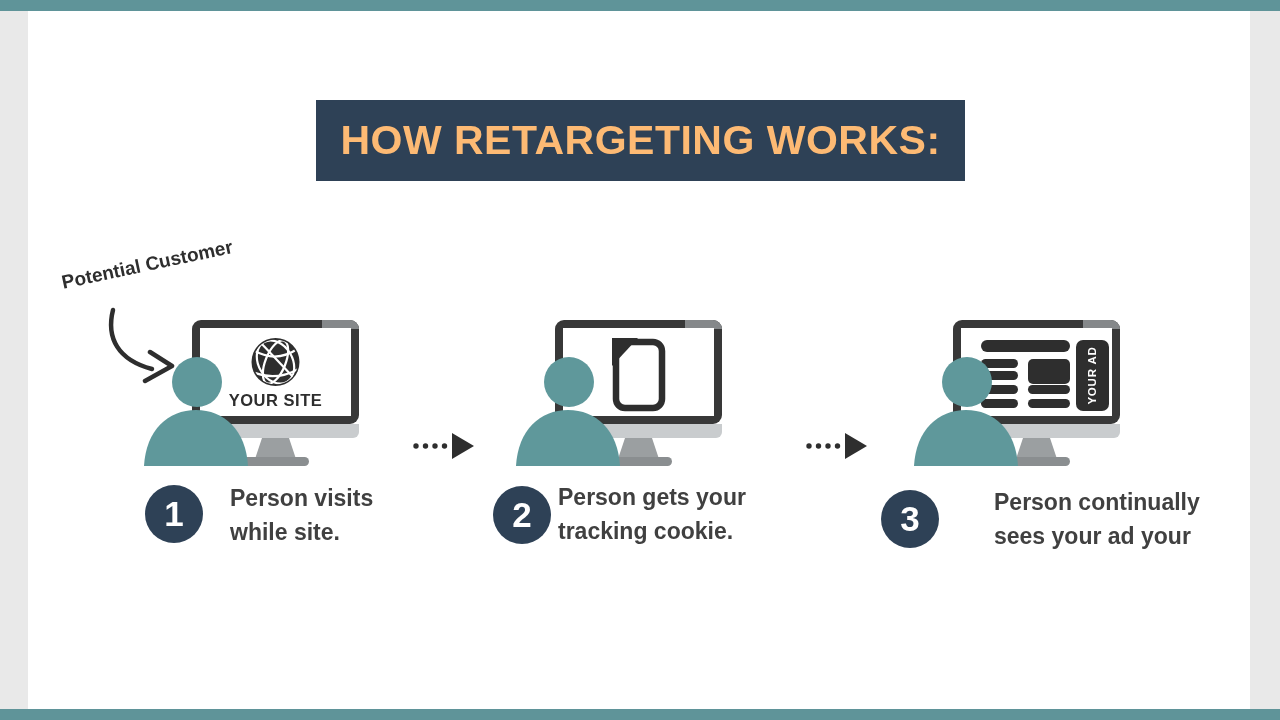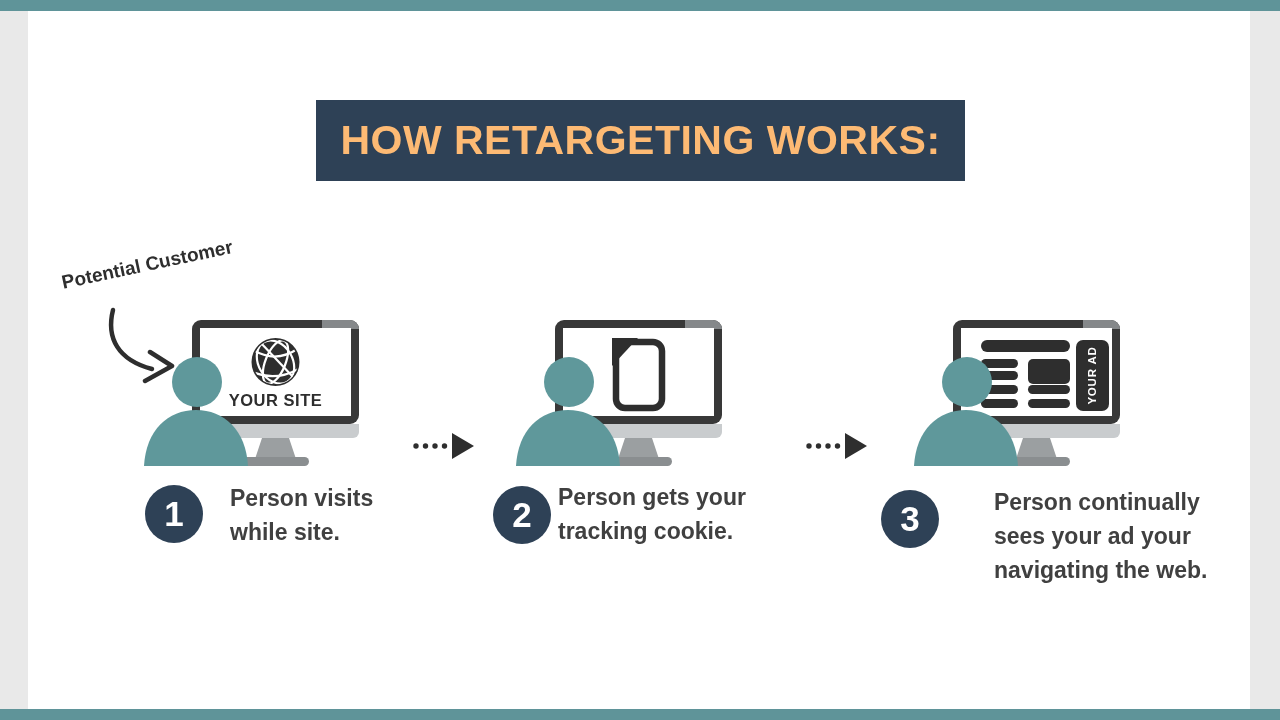--- a/index.html
+++ b/index.html
@@ -186,14 +186,13 @@
   <div>Person visits</div>
   <div>while site.</div>
 </div>
 <div class="step-text t2">
   <div>Person gets your</div>
   <div>tracking cookie.</div>
 </div>
 <div class="step-text t3">
   <div>Person continually</div>
   <div>sees your ad your</div>
-  <div>navigating the web.</div>
 </div>
 
 </body></html>

